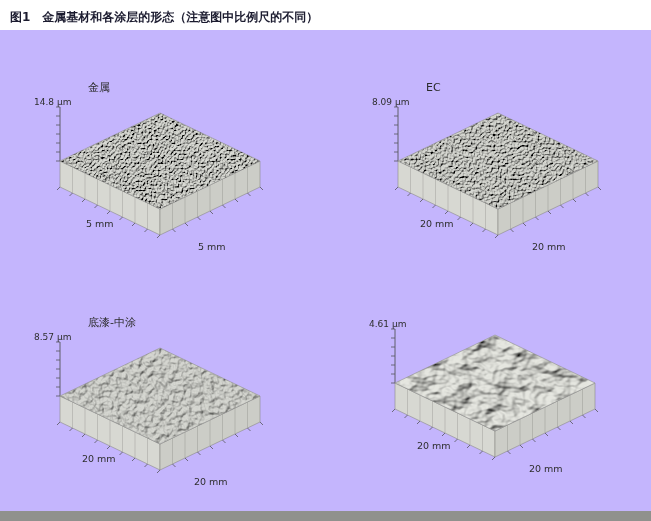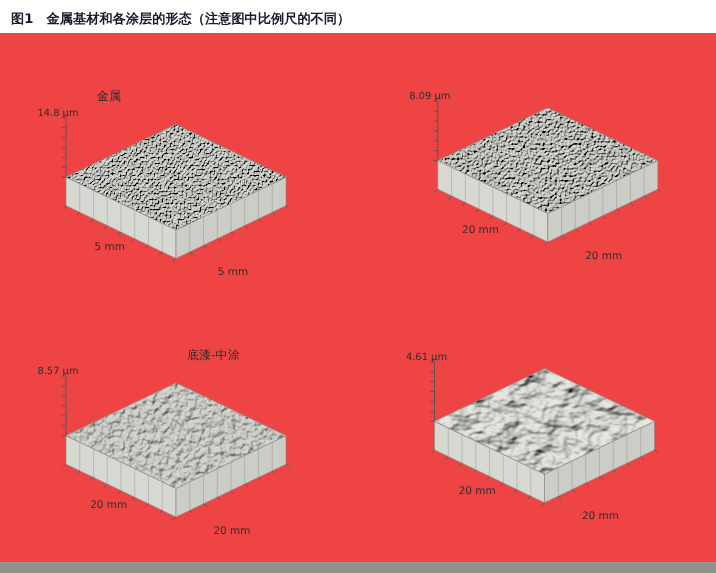--- a/index.html
+++ b/index.html
@@ -1,25 +1,25 @@
 <!DOCTYPE html>
 <html><head>
 <meta charset="utf-8">
 <style>
   html,body{margin:0;padding:0;background:#ffffff;}
   .page{position:relative;width:651px;height:521px;overflow:hidden;font-family:"DejaVu Sans","Liberation Sans",sans-serif;padding-left:15px;}
   .caption{position:absolute;top:0;left:0;right:0;height:30px;background:#ffffff;
            font-size:12px;font-weight:bold;color:#1b1b2f;padding:9px 0 0 10px;box-sizing:border-box;}
-  .figure{position:absolute;top:30px;left:0;width:651px;height:481px;background:#ef4444;}
+  .figure{position:absolute;top:30px;left:0;width:651px;height:481px;background:#c4b5fd;}
   .footer-bar{position:absolute;bottom:0;left:0;width:651px;height:10px;background:#90918d;}
   .panel{position:absolute;width:270px;}
   .panel-label{font-size:11px;color:#2b2b2b;padding-left:58px;height:15px;line-height:15px;}
   #p1{left:30px;top:50px;}
   #p2{left:368px;top:50px;}
-  #p3{left:30px;top:285px;text-align:center;}
+  #p3{left:30px;top:285px;}
   #p4{left:365px;top:287px;}
   svg.plot{display:block;}
   text.zmax{font-size:9px;fill:#2e2e2e;font-family:"DejaVu Sans",sans-serif;}
   text.scale{font-size:9.5px;fill:#2e2e2e;font-family:"DejaVu Sans",sans-serif;}
 </style>
 </head>
 <body>
 
 <div class="page">
 
@@ -82,20 +82,21 @@
         <use href="#box-geom"></use>
         <polygon points="30,110 130,62 230,110 130,158" fill="#c9cac4" filter="url(#f-metal)"></polygon>
         <polygon points="30,110 130,62 230,110 130,158" fill="none" stroke="#8f908a" stroke-width="0.6"></polygon>
         <text class="zmax" x="4" y="54">14.8 μm</text>
         <text class="scale" x="56" y="176">5 mm</text>
         <text class="scale" x="168" y="199">5 mm</text>
       </svg>
     </div>
 
     <div class="panel" id="p2">
+      <div class="panel-label">EC</div>
       <svg class="plot" width="260" height="160" viewBox="0 44 260 160">
         <use href="#box-geom"></use>
         <polygon points="30,110 130,62 230,110 130,158" fill="#c9cac4" filter="url(#f-ec)"></polygon>
         <polygon points="30,110 130,62 230,110 130,158" fill="none" stroke="#8f908a" stroke-width="0.6"></polygon>
         <text class="zmax" x="4" y="54">8.09 μm</text>
         <text class="scale" x="52" y="176">20 mm</text>
         <text class="scale" x="164" y="199">20 mm</text>
       </svg>
     </div>
 

